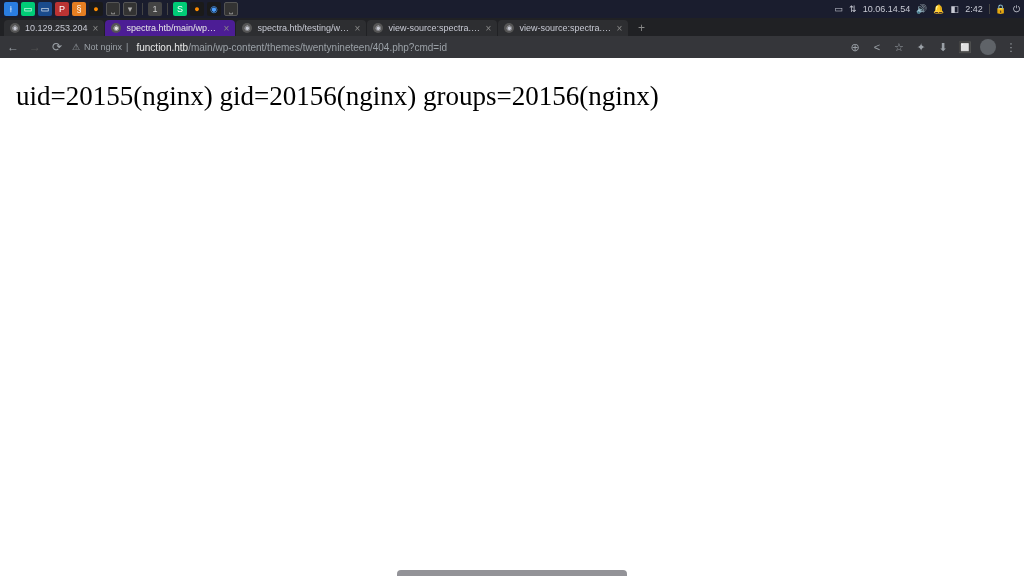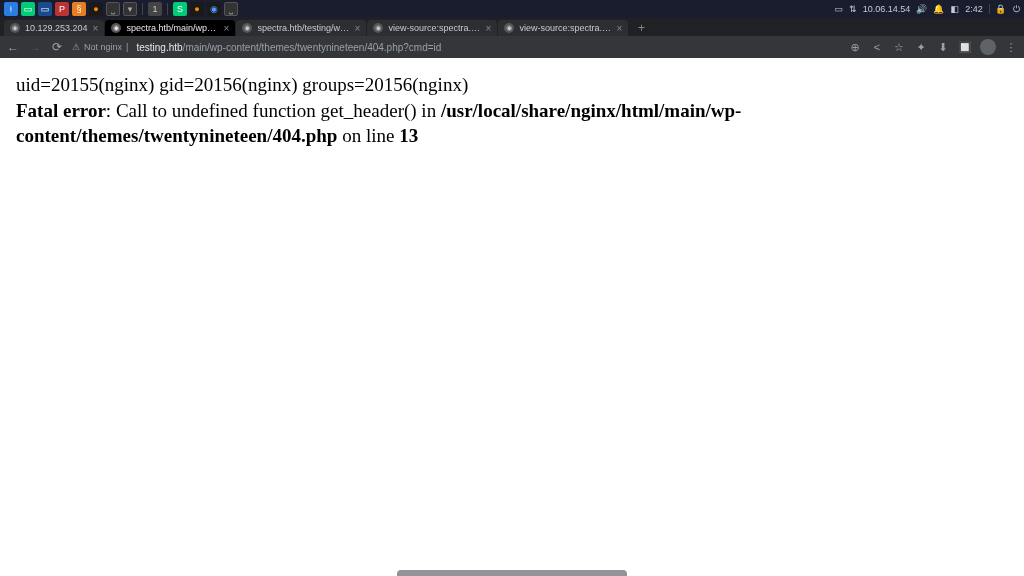--- a/index.html
+++ b/index.html
@@ -8,39 +8,39 @@
     
     .os-taskbar { height: 18px; background: #1a1d2e; display: flex; align-items: center; padding: 0 4px; color: #c8cad4; font-size: 9px; }
     .os-left { display: flex; gap: 3px; align-items: center; flex: 1; }
     .os-icon { width: 14px; height: 14px; display: flex; align-items: center; justify-content: center; border-radius: 2px; font-size: 9px; }
     .os-right { display: flex; gap: 6px; align-items: center; }
     .os-right span { font-size: 9px; }
     
     
     .tab-bar { height: 18px; background: #202124; display: flex; align-items: flex-end; padding-left: 4px; }
     .tab { height: 16px; background: #2d2e31; display: flex; align-items: center; padding: 0 6px; gap: 5px; font-size: 9px; color: #c8cad4; max-width: 130px; border-radius: 4px 4px 0 0; margin-right: 1px; }
-    .tab.active { background: #000000; color: #e8e8e8; }
+    .tab.active { background: #4c1d95; color: #e8e8e8; }
     .tab-favicon { width: 10px; height: 10px; border-radius: 50%; background: #555; flex-shrink: 0; display:flex; align-items:center; justify-content:center; font-size:7px;}
     .tab-title { white-space: nowrap; overflow: hidden; text-overflow: ellipsis; flex: 1; }
     .tab-close { font-size: 10px; color: #888; flex-shrink: 0; }
     .tab-add { width: 16px; height: 16px; display: flex; align-items: center; justify-content: center; color: #888; font-size: 12px; margin-left: 4px; }
     
     
     .addr-bar { height: 22px; background: #35363a; display: flex; align-items: center; padding: 0 6px; gap: 8px; }
     .nav-btn { width: 14px; height: 14px; color: #9aa0a6; font-size: 12px; display: flex; align-items: center; justify-content: center; }
     .nav-btn.disabled { color: #555; }
     .addr-security { display: flex; align-items: center; gap: 4px; font-size: 9px; color: #9aa0a6; }
     .addr-url { flex: 1; color: #9aa0a6; font-size: 10px; white-space: nowrap; overflow: hidden; }
     .addr-url .domain { color: #e8e8e8; }
     .addr-right { display: flex; gap: 8px; align-items: center; }
     .addr-icon { width: 14px; height: 14px; color: #9aa0a6; font-size: 11px; display: flex; align-items: center; justify-content: center; }
     .avatar { width: 16px; height: 16px; border-radius: 50%; background: #5f6368; }
     
     
-    .page-content { padding: 14px 16px; font-family: "Times New Roman", serif; font-size: 19px; line-height: 1.35; color: #000; }
+    .page-content { padding: 20px 16px; font-family: "Times New Roman", serif; font-size: 27px; line-height: 1.35; color: #000; }
     .page-content .line1 { }
     .page-content .line2 { }
     .bold { font-weight: bold; }
     
     
     .dock-hint { position: absolute; bottom: 0; left: 50%; transform: translateX(-50%); width: 230px; height: 6px; background: rgba(40,40,50,0.5); border-radius: 4px 4px 0 0; }
     
     
     .ic-blue { background:#2a7de1; color:#fff;}
     .ic-teal { background:#0c7; color:#fff;}
@@ -119,34 +119,31 @@
 <div class="addr-bar">
   <div class="nav-btn">←</div>
   <div class="nav-btn disabled">→</div>
   <div class="nav-btn">⟳</div>
   <div class="addr-security">
     <span>⚠</span>
     <span>Not nginx</span>
     <span>|</span>
   </div>
   <div class="addr-url">
-    <span class="domain">testing.htb</span><span>/main/wp-content/themes/twentynineteen/404.php?cmd=id</span>
+    <span class="domain">function.htb</span><span>/main/wp-content/themes/twentynineteen/404.php?cmd=id</span>
   </div>
   <div class="addr-right">
     <div class="addr-icon">⊕</div>
     <div class="addr-icon">&lt;</div>
     <div class="addr-icon">☆</div>
     <div class="addr-icon">✦</div>
     <div class="addr-icon">⬇</div>
     <div class="addr-icon">🔲</div>
     <div class="avatar"></div>
     <div class="addr-icon">⋮</div>
   </div>
 </div>
 
 <div class="page-content">
   <div class="line1">uid=20155(nginx) gid=20156(nginx) groups=20156(nginx)</div>
-  <div class="line2">
-    <span class="bold">Fatal error</span><span>: Call to undefined function get_header() in </span><span class="bold">/usr/local/share/nginx/html/main/wp-content/themes/twentynineteen/404.php</span><span> on line </span><span class="bold">13</span>
-  </div>
 </div>
 
 <div class="dock-hint"></div>
 
 </body></html>

